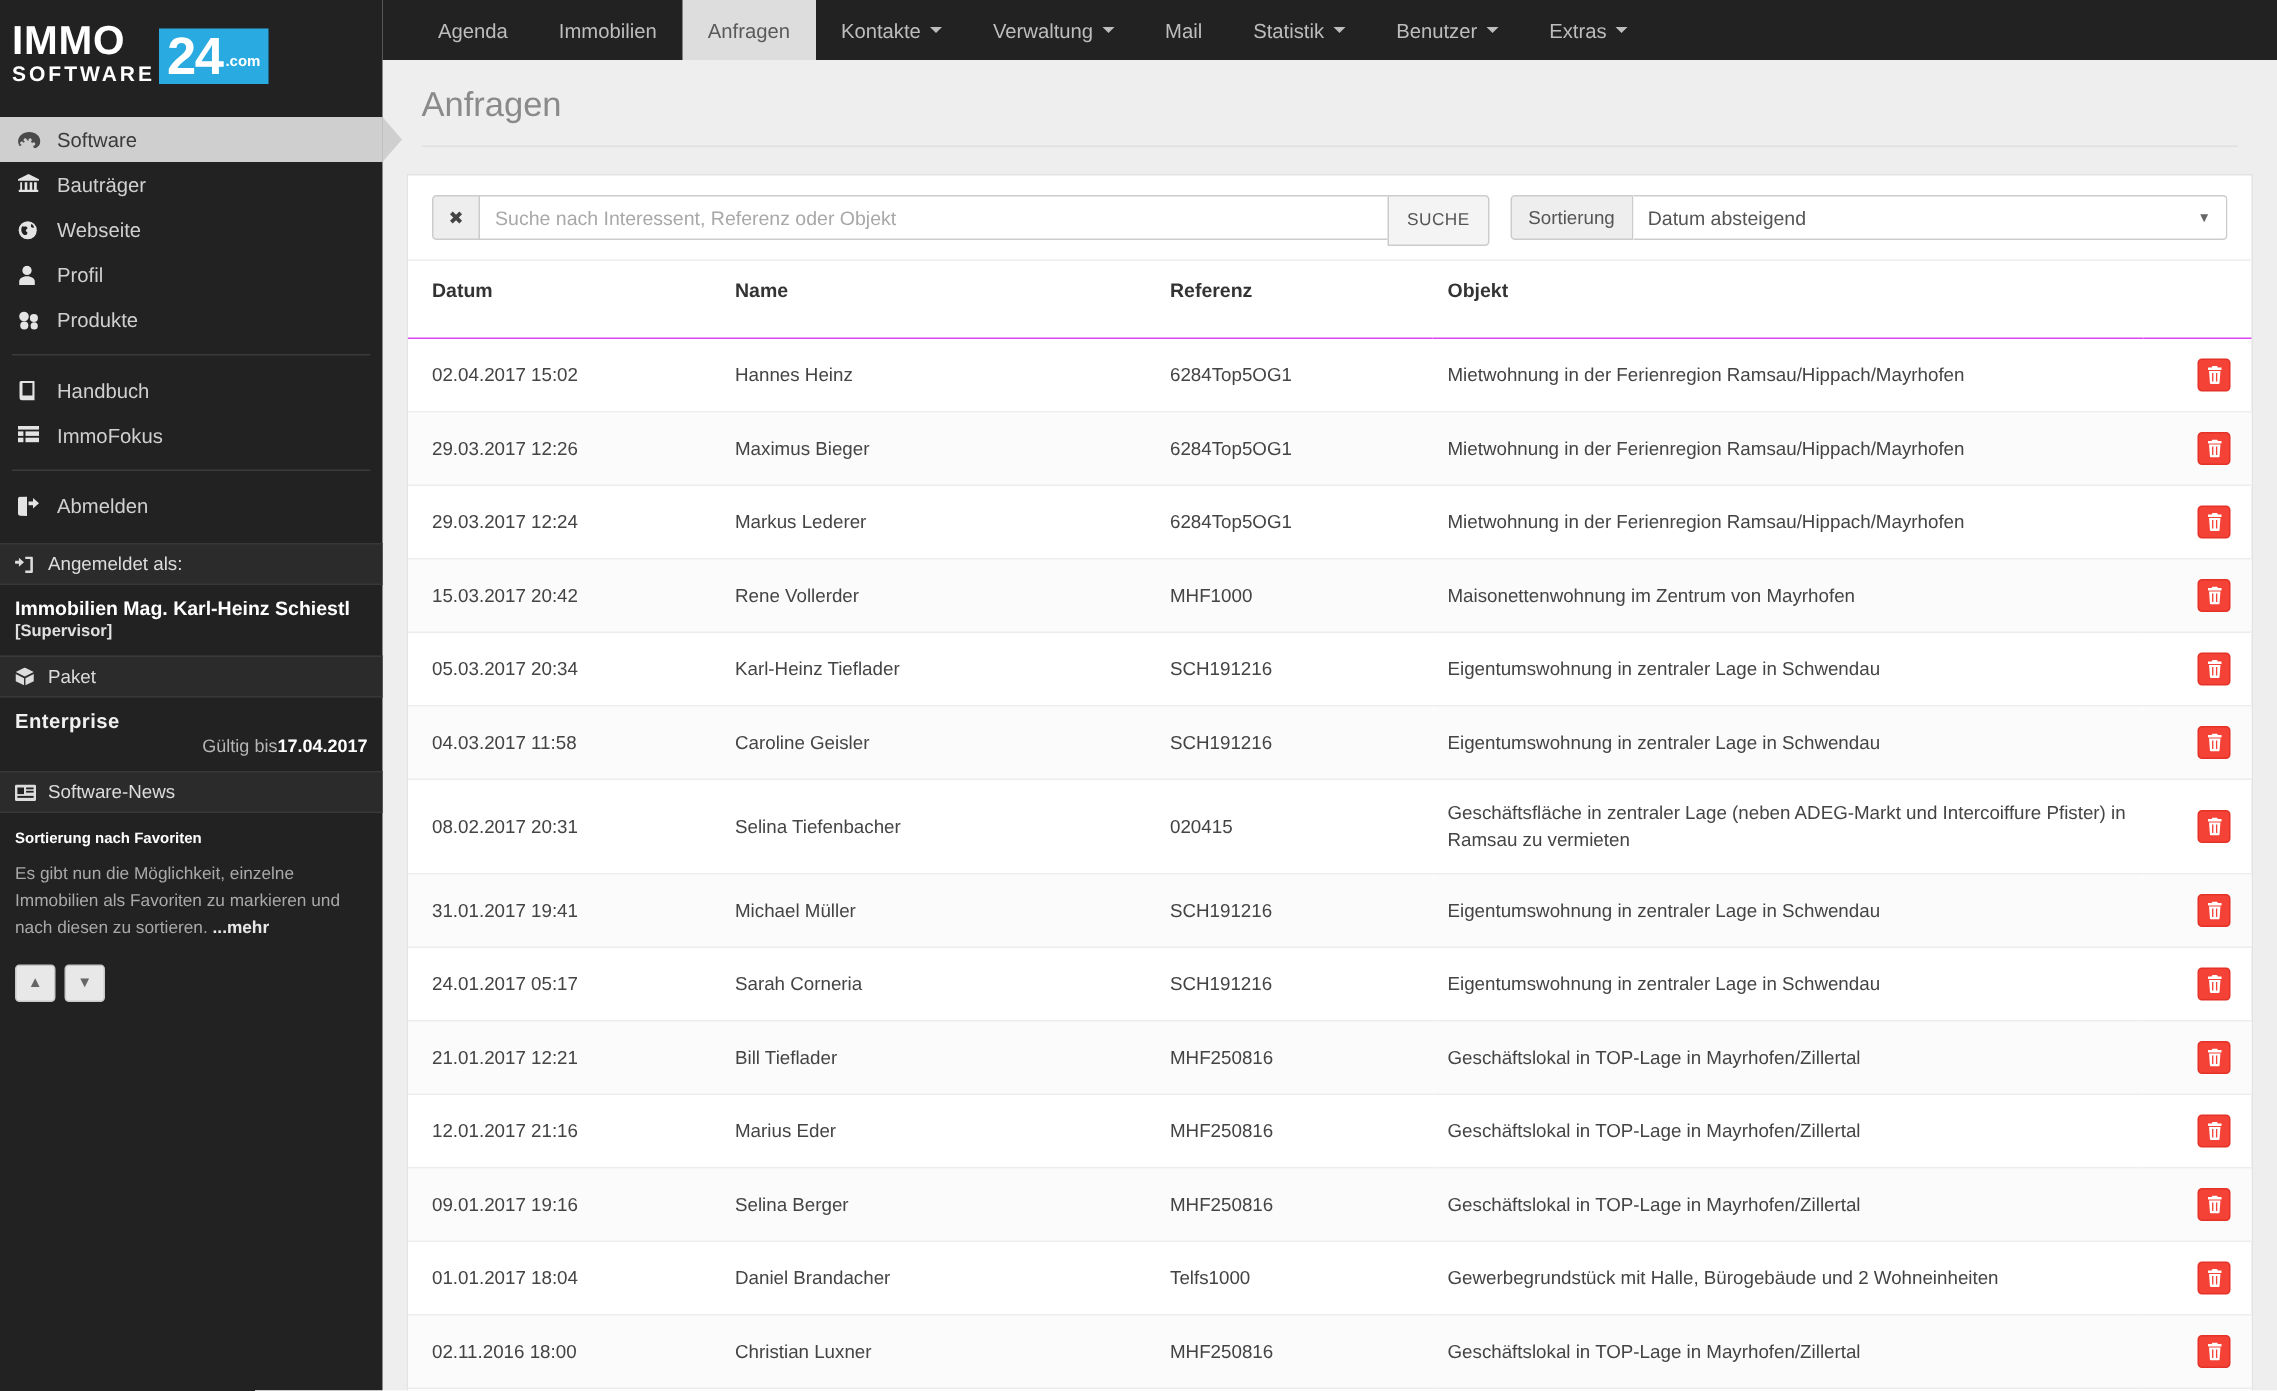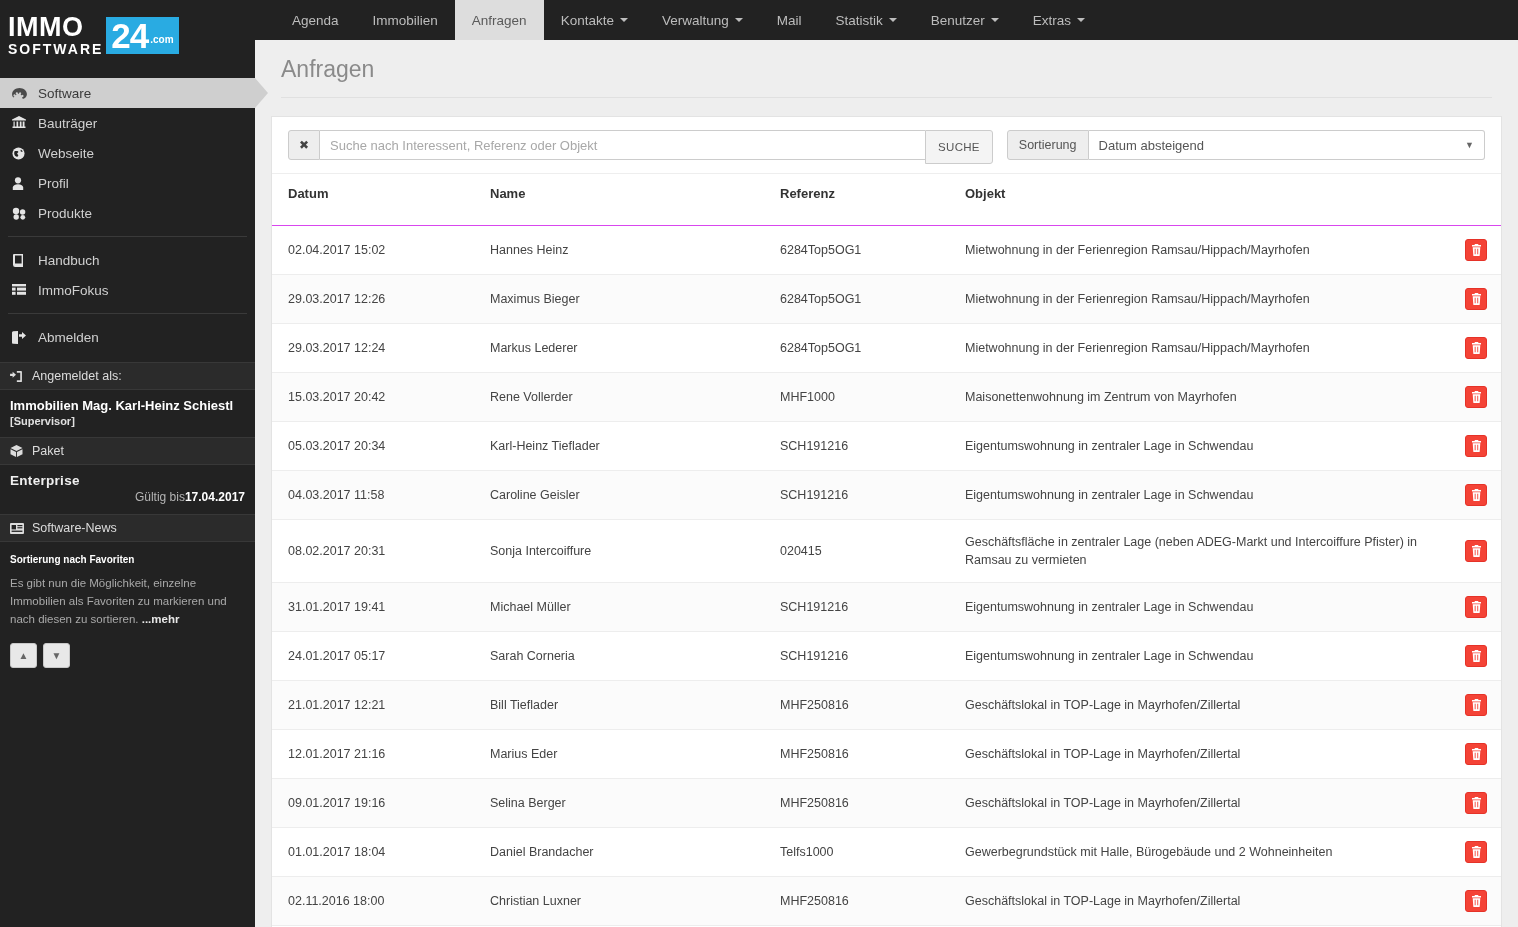--- a/index.html
+++ b/index.html
@@ -18,21 +18,21 @@
     background: #222222;
     color: #cfcfcf;
     position: relative;
     z-index: 5;
   }
   .logo-wrap {
     height: 70px;
     display: flex; align-items: center;
     padding: 0 12px 0 8px;
   }
-  .logo { display: flex; align-items: center; }
+  .logo { display: flex; align-items: flex-end; }
   .logo-left { display: flex; flex-direction: column; line-height: 1; }
   .logo-immo {
     font-size: 27px; font-weight: bold; color: #ffffff;
     letter-spacing: 0.5px;
   }
   .logo-software {
     font-size: 14px; font-weight: bold; color: #ffffff;
     letter-spacing: 2.0px; margin-top: 1px;
   }
   .logo-24box {
@@ -537,21 +537,21 @@
                     <span>
                       <svg width="11" height="12" viewBox="0 0 11 12">
                         <path fill="#ffffff" d="M4 0h3l.6 1H10v1.6H1V1h2.4L4 0zM1.7 3.3h7.6l-.6 8.1a.7.7 0 0 1-.7.6H3a.7.7 0 0 1-.7-.6l-.6-8.1zm2 1.4v5.6h.9V4.7h-.9zm2.6 0v5.6h.9V4.7h-.9z"></path>
                       </svg>
                     </span>
                   </div>
                 </td>
               </tr>
               <tr class="">
                 <td class="c-datum">08.02.2017 20:31</td>
-                <td class="c-name">Sonja Intercoiffure</td>
+                <td class="c-name">Selina Tiefenbacher</td>
                 <td class="c-ref">020415</td>
                 <td class="c-obj">Geschäftsfläche in zentraler Lage (neben ADEG-Markt und Intercoiffure Pfister) in Ramsau zu vermieten</td>
                 <td class="c-act">
                   <div class="del-btn">
                     <span>
                       <svg width="11" height="12" viewBox="0 0 11 12">
                         <path fill="#ffffff" d="M4 0h3l.6 1H10v1.6H1V1h2.4L4 0zM1.7 3.3h7.6l-.6 8.1a.7.7 0 0 1-.7.6H3a.7.7 0 0 1-.7-.6l-.6-8.1zm2 1.4v5.6h.9V4.7h-.9zm2.6 0v5.6h.9V4.7h-.9z"></path>
                       </svg>
                     </span>
                   </div>

